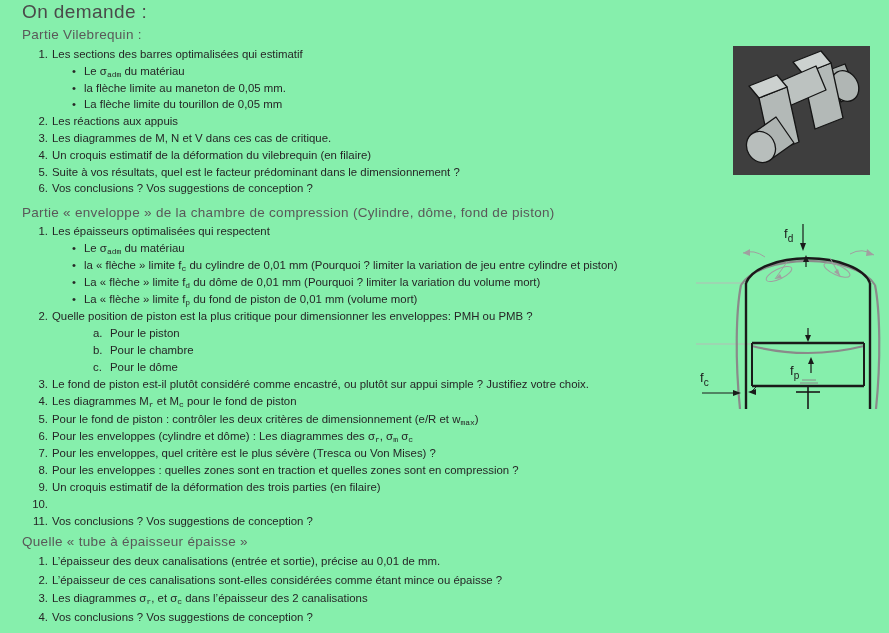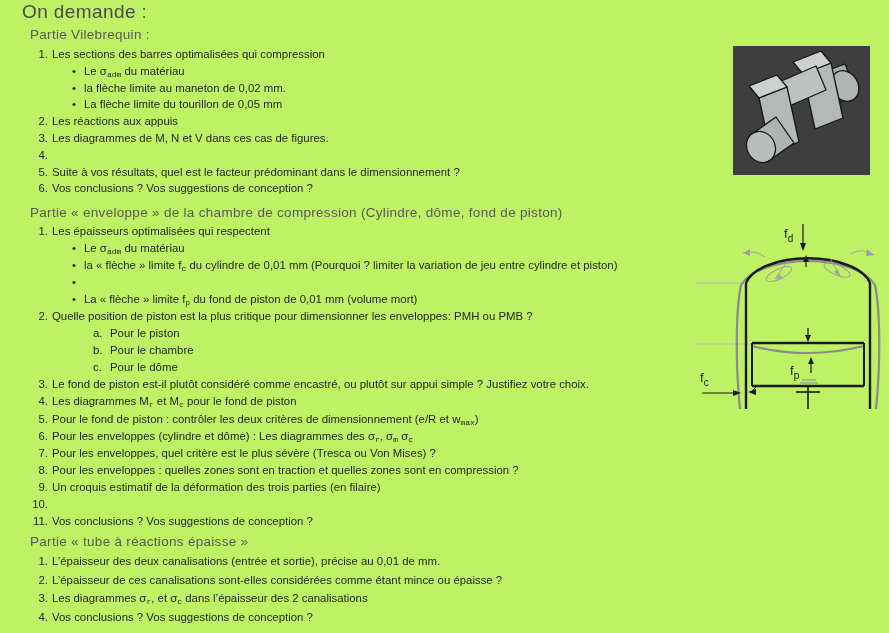--- a/index.html
+++ b/index.html
@@ -1,22 +1,22 @@
 <!DOCTYPE html>
 <html lang="fr"><head>
 <meta charset="utf-8">
 <style>
   html,body{margin:0;padding:0;background:#ffffff;}
-  .page{position:relative;width:889px;height:633px;background:#bef264;overflow:hidden;
+  .page{position:relative;width:889px;height:633px;background:#86efac;overflow:hidden;
         font-family:"Liberation Sans","DejaVu Sans",sans-serif;color:#262626;}
 
   .page-title{position:absolute;left:22px;top:1px;font-size:19px;color:#4a4a4a;letter-spacing:.4px;}
 
   .section{position:absolute;left:0;right:0;}
-  .sec-heading{position:absolute;left:30px;font-size:13.5px;color:#595959;letter-spacing:.3px;white-space:nowrap;text-align:right;}
+  .sec-heading{position:absolute;left:22px;font-size:13.5px;color:#595959;letter-spacing:.3px;white-space:nowrap;text-align:right;}
   .sec-list{position:absolute;left:0;right:0;}
 
   .row{display:flex;align-items:flex-start;white-space:nowrap;font-size:11.4px;line-height:1.25;}
   .marker{flex:0 0 auto;display:inline-block;}
   .txt{flex:0 0 auto;}
   sub{font-size:8px;line-height:0;vertical-align:-2px;font-family:Liberation Mono, monospace;}
 
   .lvl1 .marker{margin-left:30px;width:18px;text-align:right;padding-right:4px;}
   .lvl2 .marker{margin-left:72px;width:12px;text-align:left;}
   .lvl3 .marker{margin-left:93px;width:17px;text-align:left;}
@@ -48,44 +48,45 @@
 
 <div class="page">
 
   <div class="page-title">On demande :</div>
 
   <div class="section section-0 sec0">
     <div class="sec-heading">Partie Vilebrequin :</div>
     <div class="sec-list">
         <div class="row lvl1">
           <span class="marker">1.</span>
-          <span class="txt">Les sections des barres optimalisées qui compression</span>
+          <span class="txt">Les sections des barres optimalisées qui estimatif</span>
         </div>
         <div class="row lvl2">
           <span class="marker">•</span>
           <span class="txt">Le σ<sub>adm</sub> du matériau</span>
         </div>
         <div class="row lvl2">
           <span class="marker">•</span>
-          <span class="txt">la flèche limite au maneton de 0,02 mm.</span>
+          <span class="txt">la flèche limite au maneton de 0,05 mm.</span>
         </div>
         <div class="row lvl2">
           <span class="marker">•</span>
           <span class="txt">La flèche limite  du tourillon de 0,05 mm</span>
         </div>
         <div class="row lvl1">
           <span class="marker">2.</span>
           <span class="txt">Les réactions aux appuis</span>
         </div>
         <div class="row lvl1">
           <span class="marker">3.</span>
-          <span class="txt">Les diagrammes de M, N et V dans ces cas de figures.</span>
+          <span class="txt">Les diagrammes de M, N et V dans ces cas de critique.</span>
         </div>
         <div class="row lvl1">
           <span class="marker">4.</span>
+          <span class="txt">Un croquis estimatif de la déformation du vilebrequin (en filaire)</span>
         </div>
         <div class="row lvl1">
           <span class="marker">5.</span>
           <span class="txt">Suite à vos résultats, quel est le facteur prédominant dans le dimensionnement ?</span>
         </div>
         <div class="row lvl1">
           <span class="marker">6.</span>
           <span class="txt">Vos conclusions ? Vos suggestions de conception ?</span>
         </div>
       </div>
@@ -101,20 +102,21 @@
         <div class="row lvl2">
           <span class="marker">•</span>
           <span class="txt">Le σ<sub>adm</sub> du matériau</span>
         </div>
         <div class="row lvl2">
           <span class="marker">•</span>
           <span class="txt">la « flèche » limite f<sub>c</sub> du cylindre de 0,01 mm (Pourquoi ? limiter la variation de jeu entre cylindre et piston)</span>
         </div>
         <div class="row lvl2">
           <span class="marker">•</span>
+          <span class="txt">La « flèche » limite f<sub>d</sub> du dôme de 0,01 mm (Pourquoi ? limiter la variation du volume mort)</span>
         </div>
         <div class="row lvl2">
           <span class="marker">•</span>
           <span class="txt">La « flèche » limite f<sub>p</sub> du fond de piston de 0,01 mm (volume mort)</span>
         </div>
         <div class="row lvl1">
           <span class="marker">2.</span>
           <span class="txt">Quelle position de piston est la plus critique pour dimensionner les enveloppes: PMH ou PMB ?</span>
         </div>
         <div class="row lvl3">
@@ -161,21 +163,21 @@
           <span class="marker">10.</span>
         </div>
         <div class="row lvl1">
           <span class="marker">11.</span>
           <span class="txt">Vos conclusions ?  Vos suggestions de conception ?</span>
         </div>
       </div>
   </div>
 
   <div class="section section-2 sec2">
-    <div class="sec-heading">Partie « tube à réactions épaisse »</div>
+    <div class="sec-heading">Quelle « tube à épaisseur épaisse »</div>
     <div class="sec-list">
         <div class="row lvl1">
           <span class="marker">1.</span>
           <span class="txt">L’épaisseur des deux canalisations (entrée et sortie), précise au 0,01 de mm.</span>
         </div>
         <div class="row lvl1">
           <span class="marker">2.</span>
           <span class="txt">L’épaisseur de ces canalisations sont-elles considérées comme étant mince ou épaisse ?</span>
         </div>
         <div class="row lvl1">

